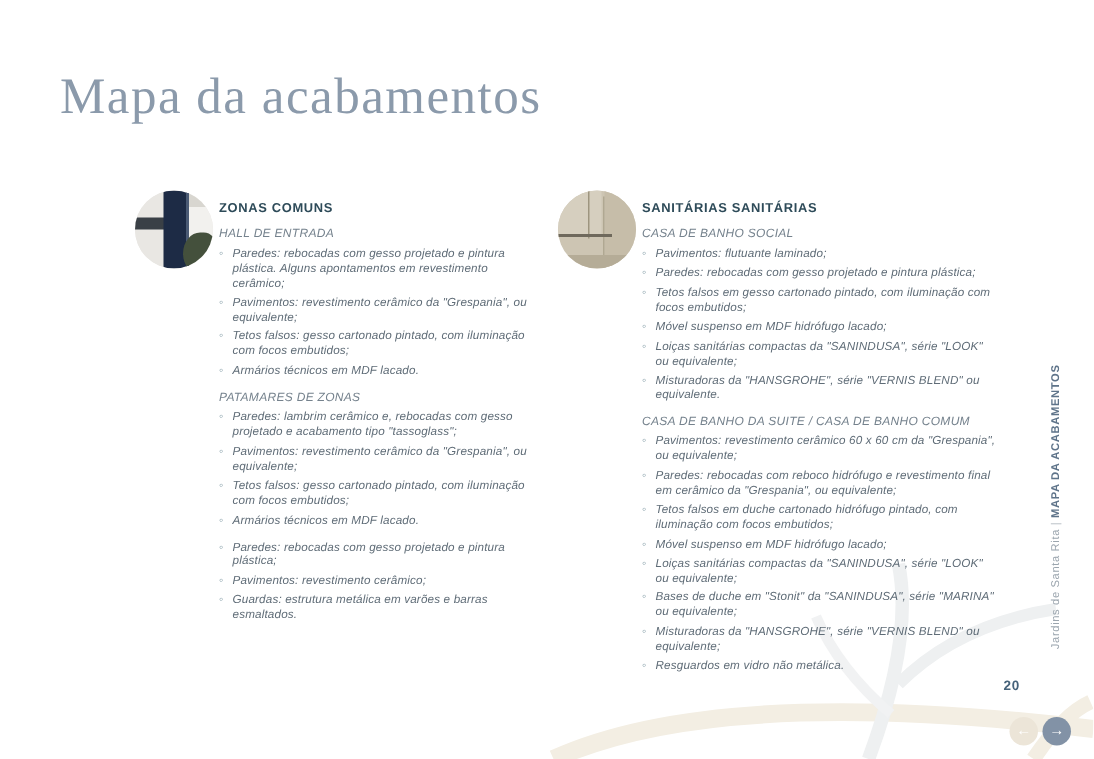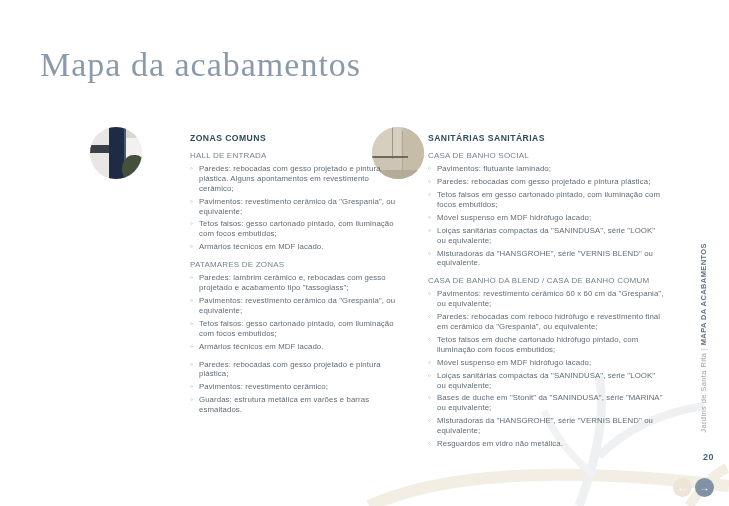--- a/index.html
+++ b/index.html
@@ -32,27 +32,27 @@
   .photo-entrance .foliage{position:absolute;right:-6%;bottom:-8%;width:45%;height:55%;background:#44503c;border-radius:50% 40% 30% 50%;}
   .photo-bathroom{left:372px;top:127px;background:#cdc5b3;}
   .photo-bathroom .patch1{position:absolute;left:0;top:0;width:55%;height:60%;background:#d6cfbf;}
   .photo-bathroom .patch2{position:absolute;right:0;top:0;width:40%;height:100%;background:#c6bda9;}
   .photo-bathroom .pipe-a{position:absolute;left:38%;top:0;width:3%;height:62%;background:#9d957f;}
   .photo-bathroom .pipe-c{position:absolute;left:58%;top:8%;width:2%;height:80%;background:#b0a892;}
   .photo-bathroom .hline{position:absolute;left:0;top:56%;width:70%;height:3%;background:#6f695c;}
   .photo-bathroom .base{position:absolute;left:0;bottom:0;width:100%;height:18%;background:#b5ac97;}
   
   .col{position:absolute;top:133px;}
-  .col-left{left:146px;width:213px;margin-left:44px;}
+  .col-left{left:146px;width:213px;}
   .col-right{left:428px;width:236px;}
   .section-heading{
     font-size:8.6px;font-weight:bold;color:#2e4b59;
     letter-spacing:.45px;margin:0 0 2px 0;
   }
-  .subsection{margin-top:8px;}
+  .subsection{margin-top:8px;font-style:italic;}
   .subsection-title{
     font-size:8px;color:#75828d;letter-spacing:.2px;margin:0 0 4px 0;
   }
   .bullet{display:flex;margin:0 0 3px 0;}
   .marker{
     flex:0 0 auto;width:9px;color:#7b96a1;font-size:8px;line-height:1.25;
   }
   .bullet-text{
     flex:1 1 auto;font-size:7.8px;line-height:1.27;color:#5f6c77;letter-spacing:.1px;
   }
@@ -63,21 +63,21 @@
   }
   .side-strip .vtext{
     writing-mode:vertical-rl;transform:rotate(180deg);
     white-space:nowrap;font-size:7.5px;letter-spacing:.4px;
   }
   .vtext .project{color:#9ba5ae;}
   .vtext .sep{color:#b9c0c6;margin:0;padding:0;}
   .vtext .section-name{color:#5e7389;font-weight:bold;}
   
   .page-number{
-    position:absolute;left:703px;top:452px;width:24px;text-align:left;
+    position:absolute;left:656px;top:452px;width:24px;text-align:right;
     font-size:9px;font-weight:bold;color:#46627a;letter-spacing:.5px;
   }
   .nav-btn{
     position:absolute;top:478px;width:19px;height:19px;border-radius:50%;
     display:flex;align-items:center;justify-content:center;
     color:#ffffff;font-size:10px;line-height:1;cursor:pointer;border:none;
   }
   .nav-prev{left:673px;background:#ece5d8;}
   .nav-next{left:695px;background:#8292a6;}
 </style>
@@ -195,21 +195,21 @@
         <div class="bullet">
           <span class="marker">◦</span>
           <span class="bullet-text">Loiças sanitárias compactas da "SANINDUSA", série "LOOK" ou equivalente;</span>
         </div>
         <div class="bullet">
           <span class="marker">◦</span>
           <span class="bullet-text">Misturadoras da "HANSGROHE", série "VERNIS BLEND" ou equivalente.</span>
         </div>
       </div>
       <div class="subsection">
-        <div class="subsection-title">CASA DE BANHO DA BLEND / CASA DE BANHO COMUM</div>
+        <div class="subsection-title">CASA DE BANHO DA SUITE / CASA DE BANHO COMUM</div>
         <div class="bullet">
           <span class="marker">◦</span>
           <span class="bullet-text">Pavimentos: revestimento cerâmico 60 x 60 cm da "Grespania", ou equivalente;</span>
         </div>
         <div class="bullet">
           <span class="marker">◦</span>
           <span class="bullet-text">Paredes: rebocadas com reboco hidrófugo e revestimento final em cerâmico da "Grespania", ou equivalente;</span>
         </div>
         <div class="bullet">
           <span class="marker">◦</span>

